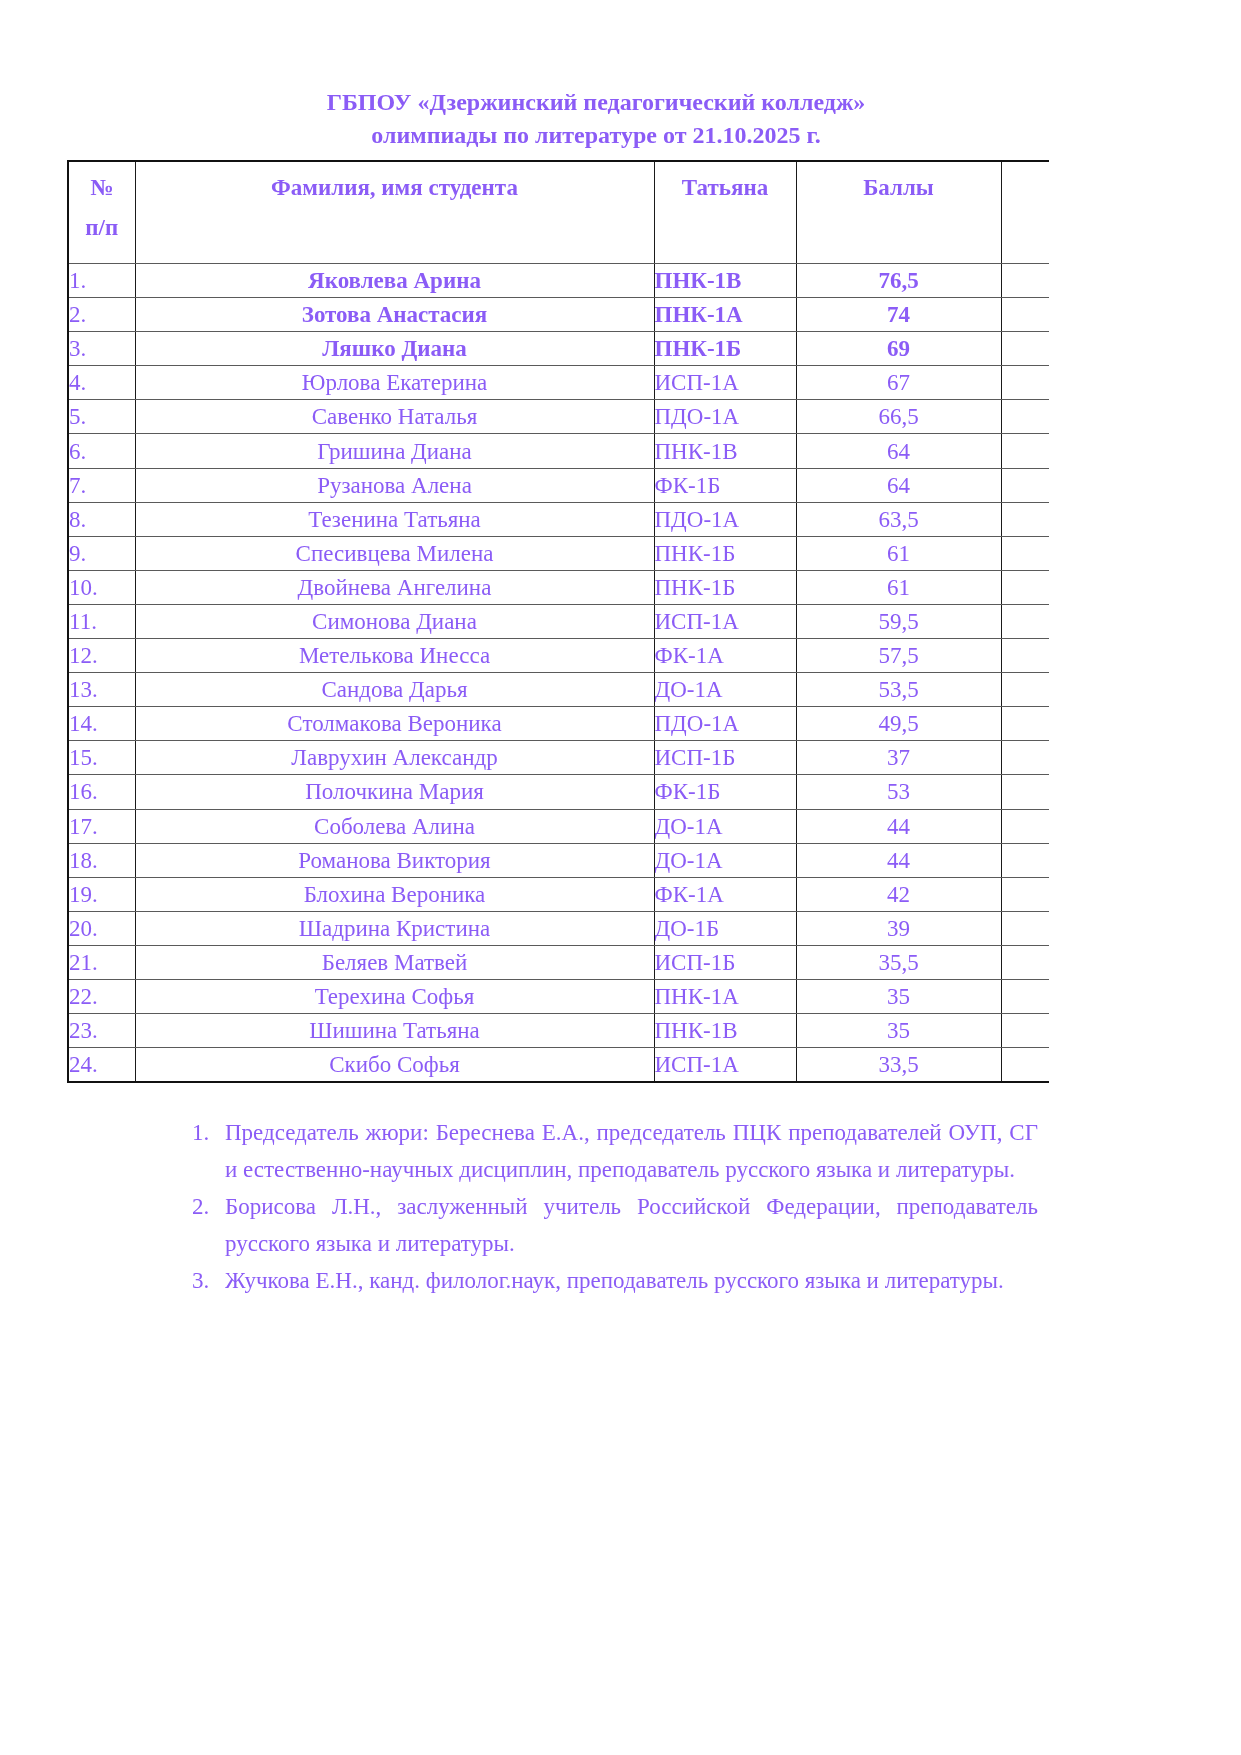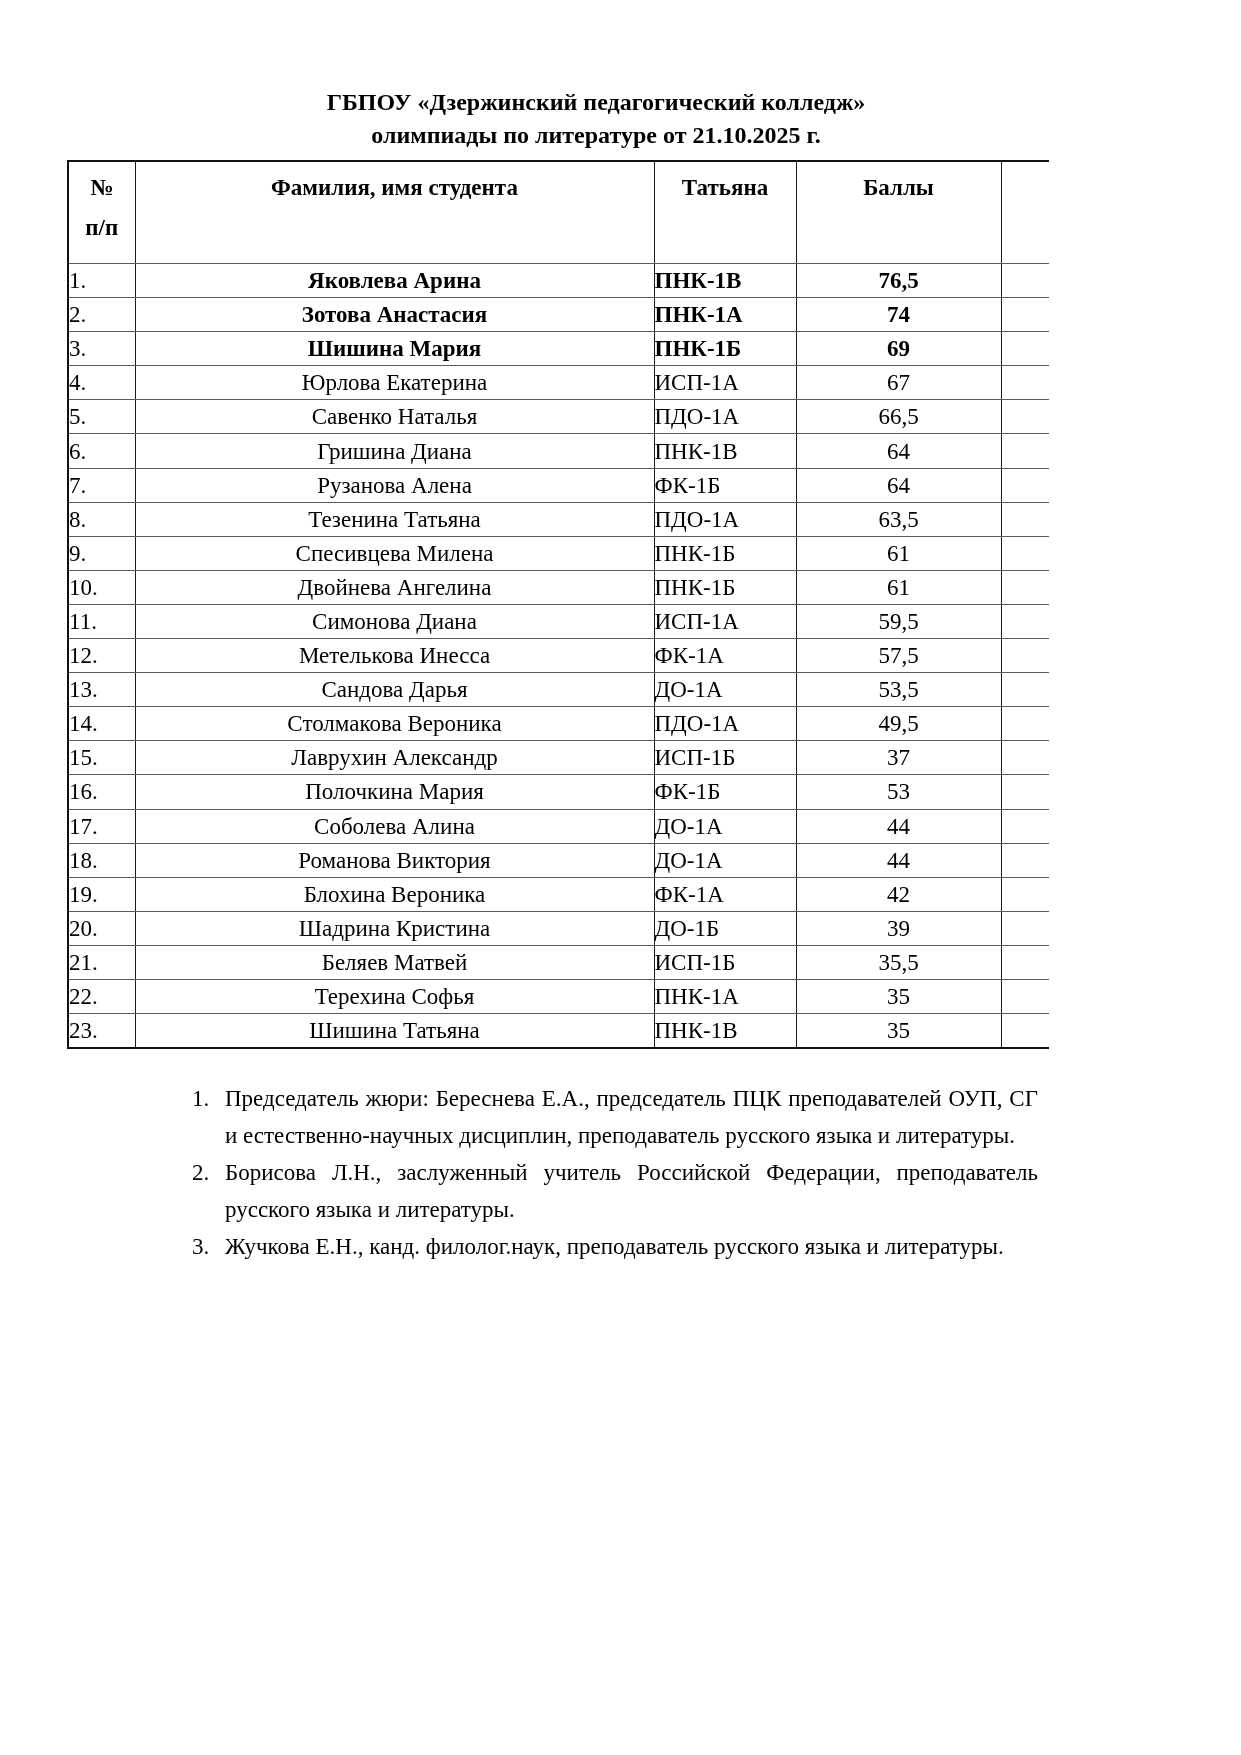--- a/index.html
+++ b/index.html
@@ -6,21 +6,21 @@
     margin: 0;
     padding: 0;
     background: #ffffff;
   }
   .page {
     position: relative;
     width: 1049px;
     height: 1755px;
     background: #ffffff;
     font-family: "Liberation Serif", "DejaVu Serif", serif;
-    color: #000000;
+    color: #8b5cf6;
     overflow: hidden;
   }
   .title-block {
     padding-top: 86px;
     margin-left: 67px;
     width: 1058px;
     text-align: center;
     font-weight: bold;
     font-size: 24px;
     line-height: 33px;
@@ -122,21 +122,21 @@
         </tr>
         <tr class="top3">
           <td class="cell-num">2.</td>
           <td class="cell-name">Зотова Анастасия</td>
           <td class="cell-group">ПНК-1А</td>
           <td class="cell-score">74</td>
           <td class="cell-place">2</td>
         </tr>
         <tr class="top3">
           <td class="cell-num">3.</td>
-          <td class="cell-name">Шишина Мария</td>
+          <td class="cell-name">Ляшко Диана</td>
           <td class="cell-group">ПНК-1Б</td>
           <td class="cell-score">69</td>
           <td class="cell-place">3</td>
         </tr>
         <tr>
           <td class="cell-num">4.</td>
           <td class="cell-name">Юрлова Екатерина</td>
           <td class="cell-group">ИСП-1А</td>
           <td class="cell-score">67</td>
           <td class="cell-place">4</td>
@@ -266,20 +266,27 @@
           <td class="cell-group">ПНК-1А</td>
           <td class="cell-score">35</td>
           <td class="cell-place">19</td>
         </tr>
         <tr>
           <td class="cell-num">23.</td>
           <td class="cell-name">Шишина Татьяна</td>
           <td class="cell-group">ПНК-1В</td>
           <td class="cell-score">35</td>
           <td class="cell-place">19</td>
+        </tr>
+        <tr>
+          <td class="cell-num">24.</td>
+          <td class="cell-name">Скибо Софья</td>
+          <td class="cell-group">ИСП-1А</td>
+          <td class="cell-score">33,5</td>
+          <td class="cell-place">20</td>
         </tr>
       </tbody>
   </table>
 
   <div class="jury-list">
       <div class="jury-item">
         <div class="jury-marker">1.</div>
         <div class="jury-text">Председатель жюри: Береснева Е.А., председатель ПЦК преподавателей ОУП, СГ и естественно-научных дисциплин, преподаватель русского языка и литературы.</div>
       </div>
       <div class="jury-item">

